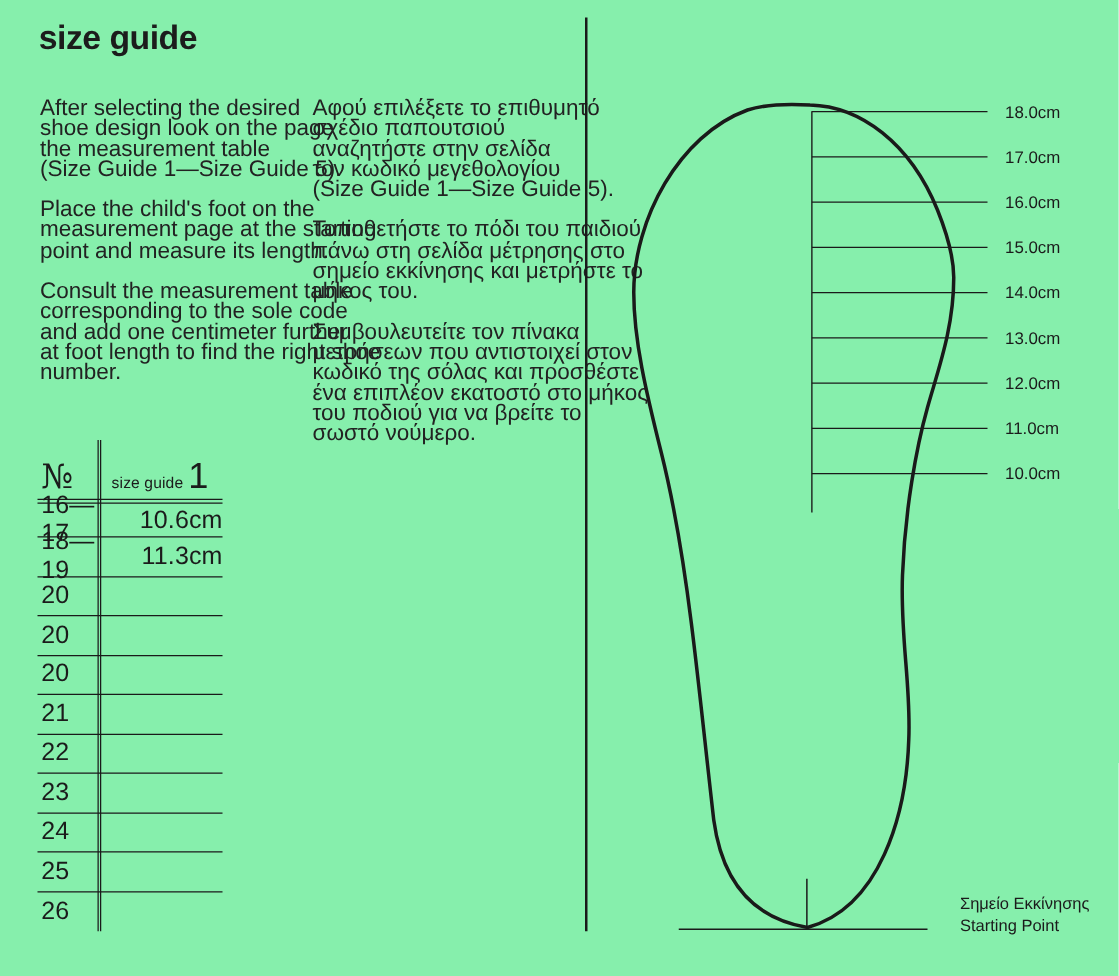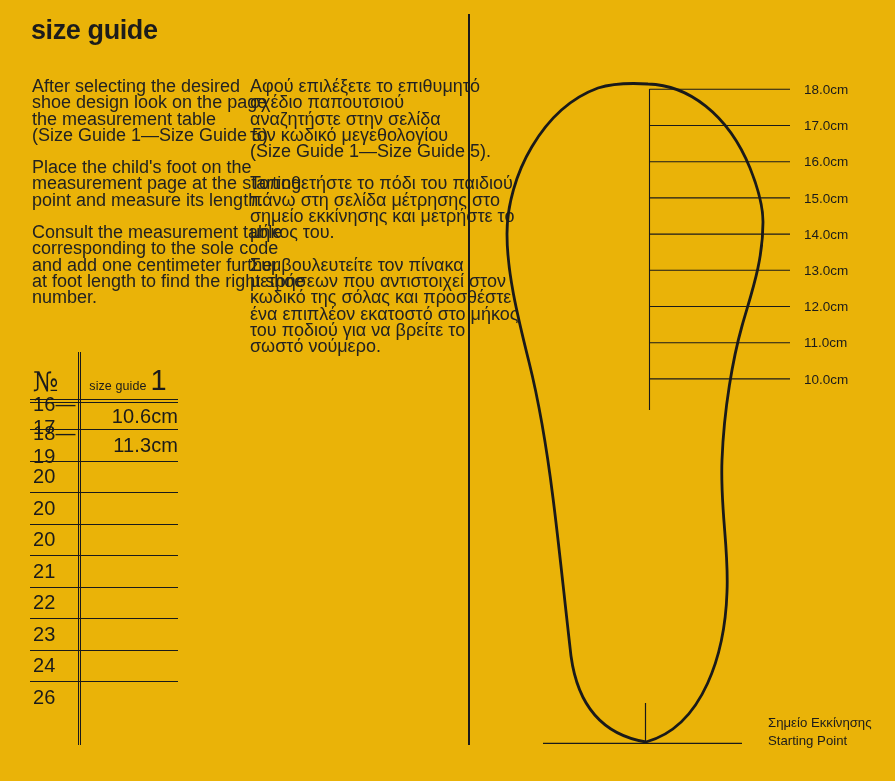--- a/index.html
+++ b/index.html
@@ -1,17 +1,17 @@
 <!DOCTYPE html>
 <html><head>
 <meta charset="utf-8">
 <style>
   html,body { margin:0; padding:0; background:#ffffff; }
   .page {
-    position:relative; width:895px; height:781px; background:#eab308;
+    position:relative; width:895px; height:781px; background:#86efac;
     font-family:"Liberation Sans", sans-serif; color:#1b1b1b; overflow:hidden;
   }
   .heading {
     position:absolute; top:17px; font-size:27px; font-weight:bold;
     letter-spacing:-0.4px; line-height:1; color:#1c1c1c; margin:0;
   }
   #size-guide-title { left:31px; }
   #step-here-title  { left:510px; }
 
   
@@ -138,20 +138,24 @@
       <div class="c2"></div>
     </div>
     <div class="t-row">
       <div class="c1">23</div>
       <div class="c2"></div>
     </div>
     <div class="t-row">
       <div class="c1">24</div>
       <div class="c2"></div>
     </div>
+    <div class="t-row">
+      <div class="c1">25</div>
+      <div class="c2"></div>
+    </div>
     <div class="t-row last">
       <div class="c1">26</div>
       <div class="c2"></div>
     </div>
   </div>
 
   <div class="divider"></div>
 
 
   <svg class="foot-svg" viewBox="470 0 425 781">

